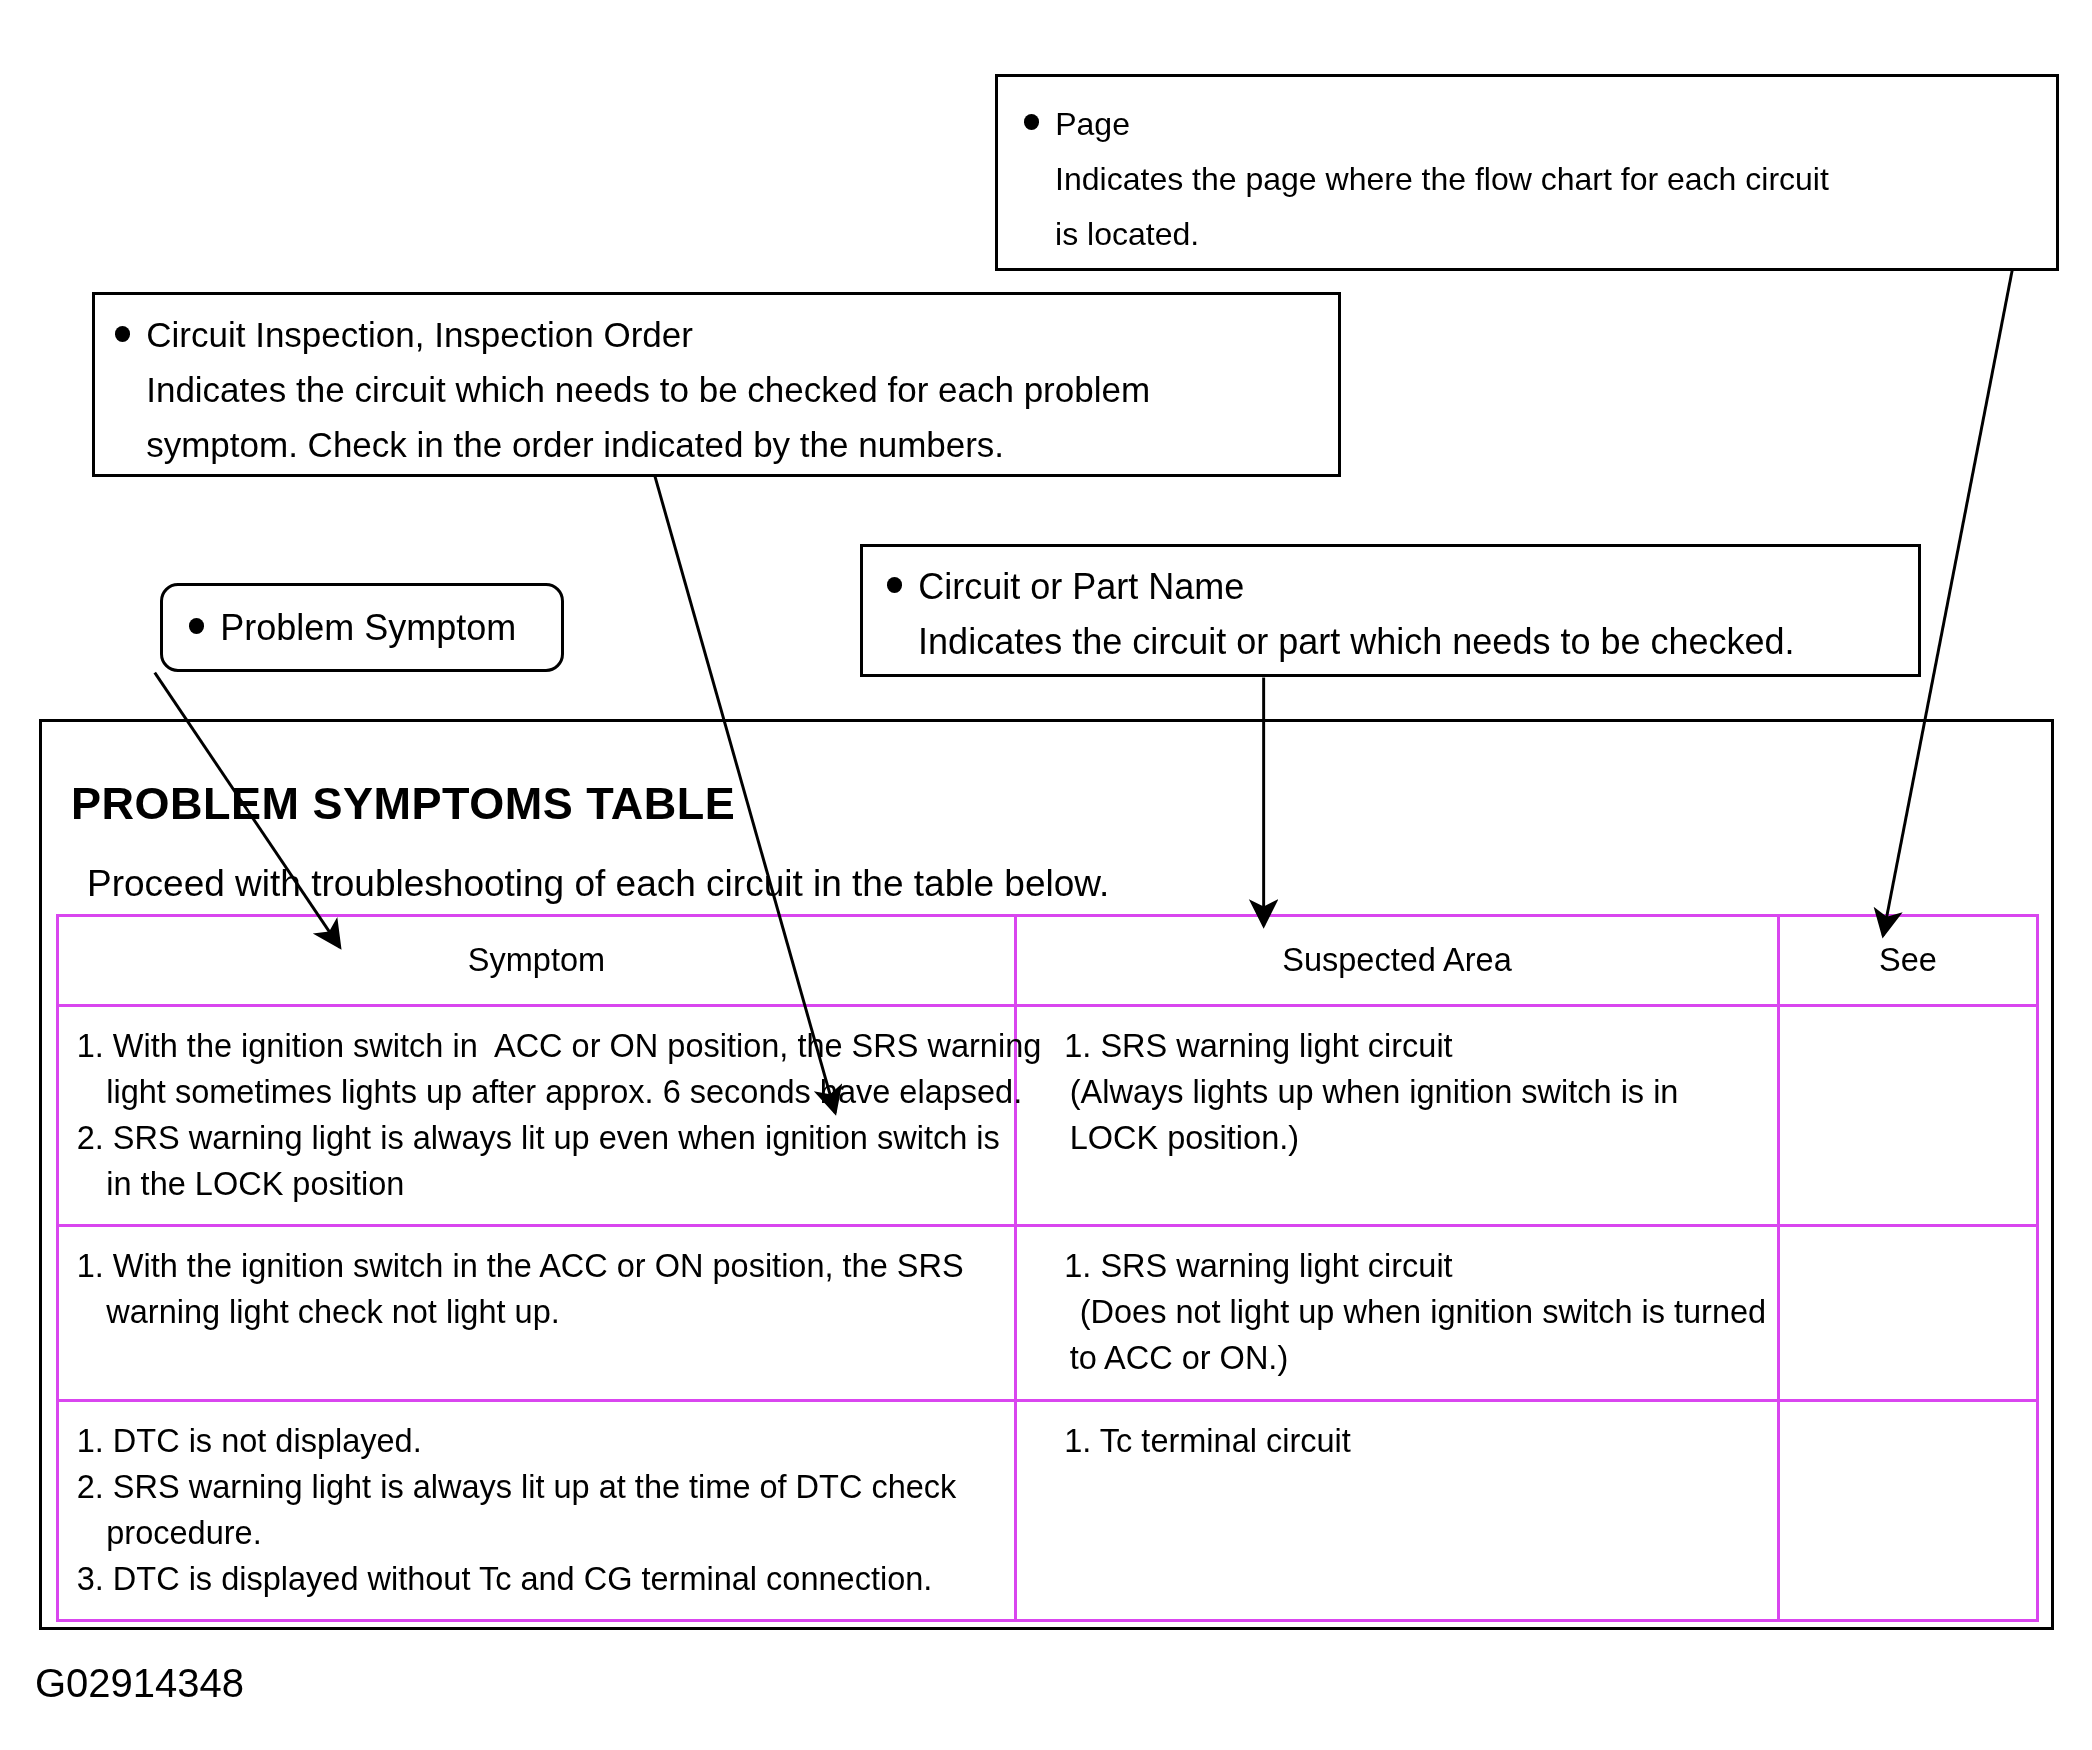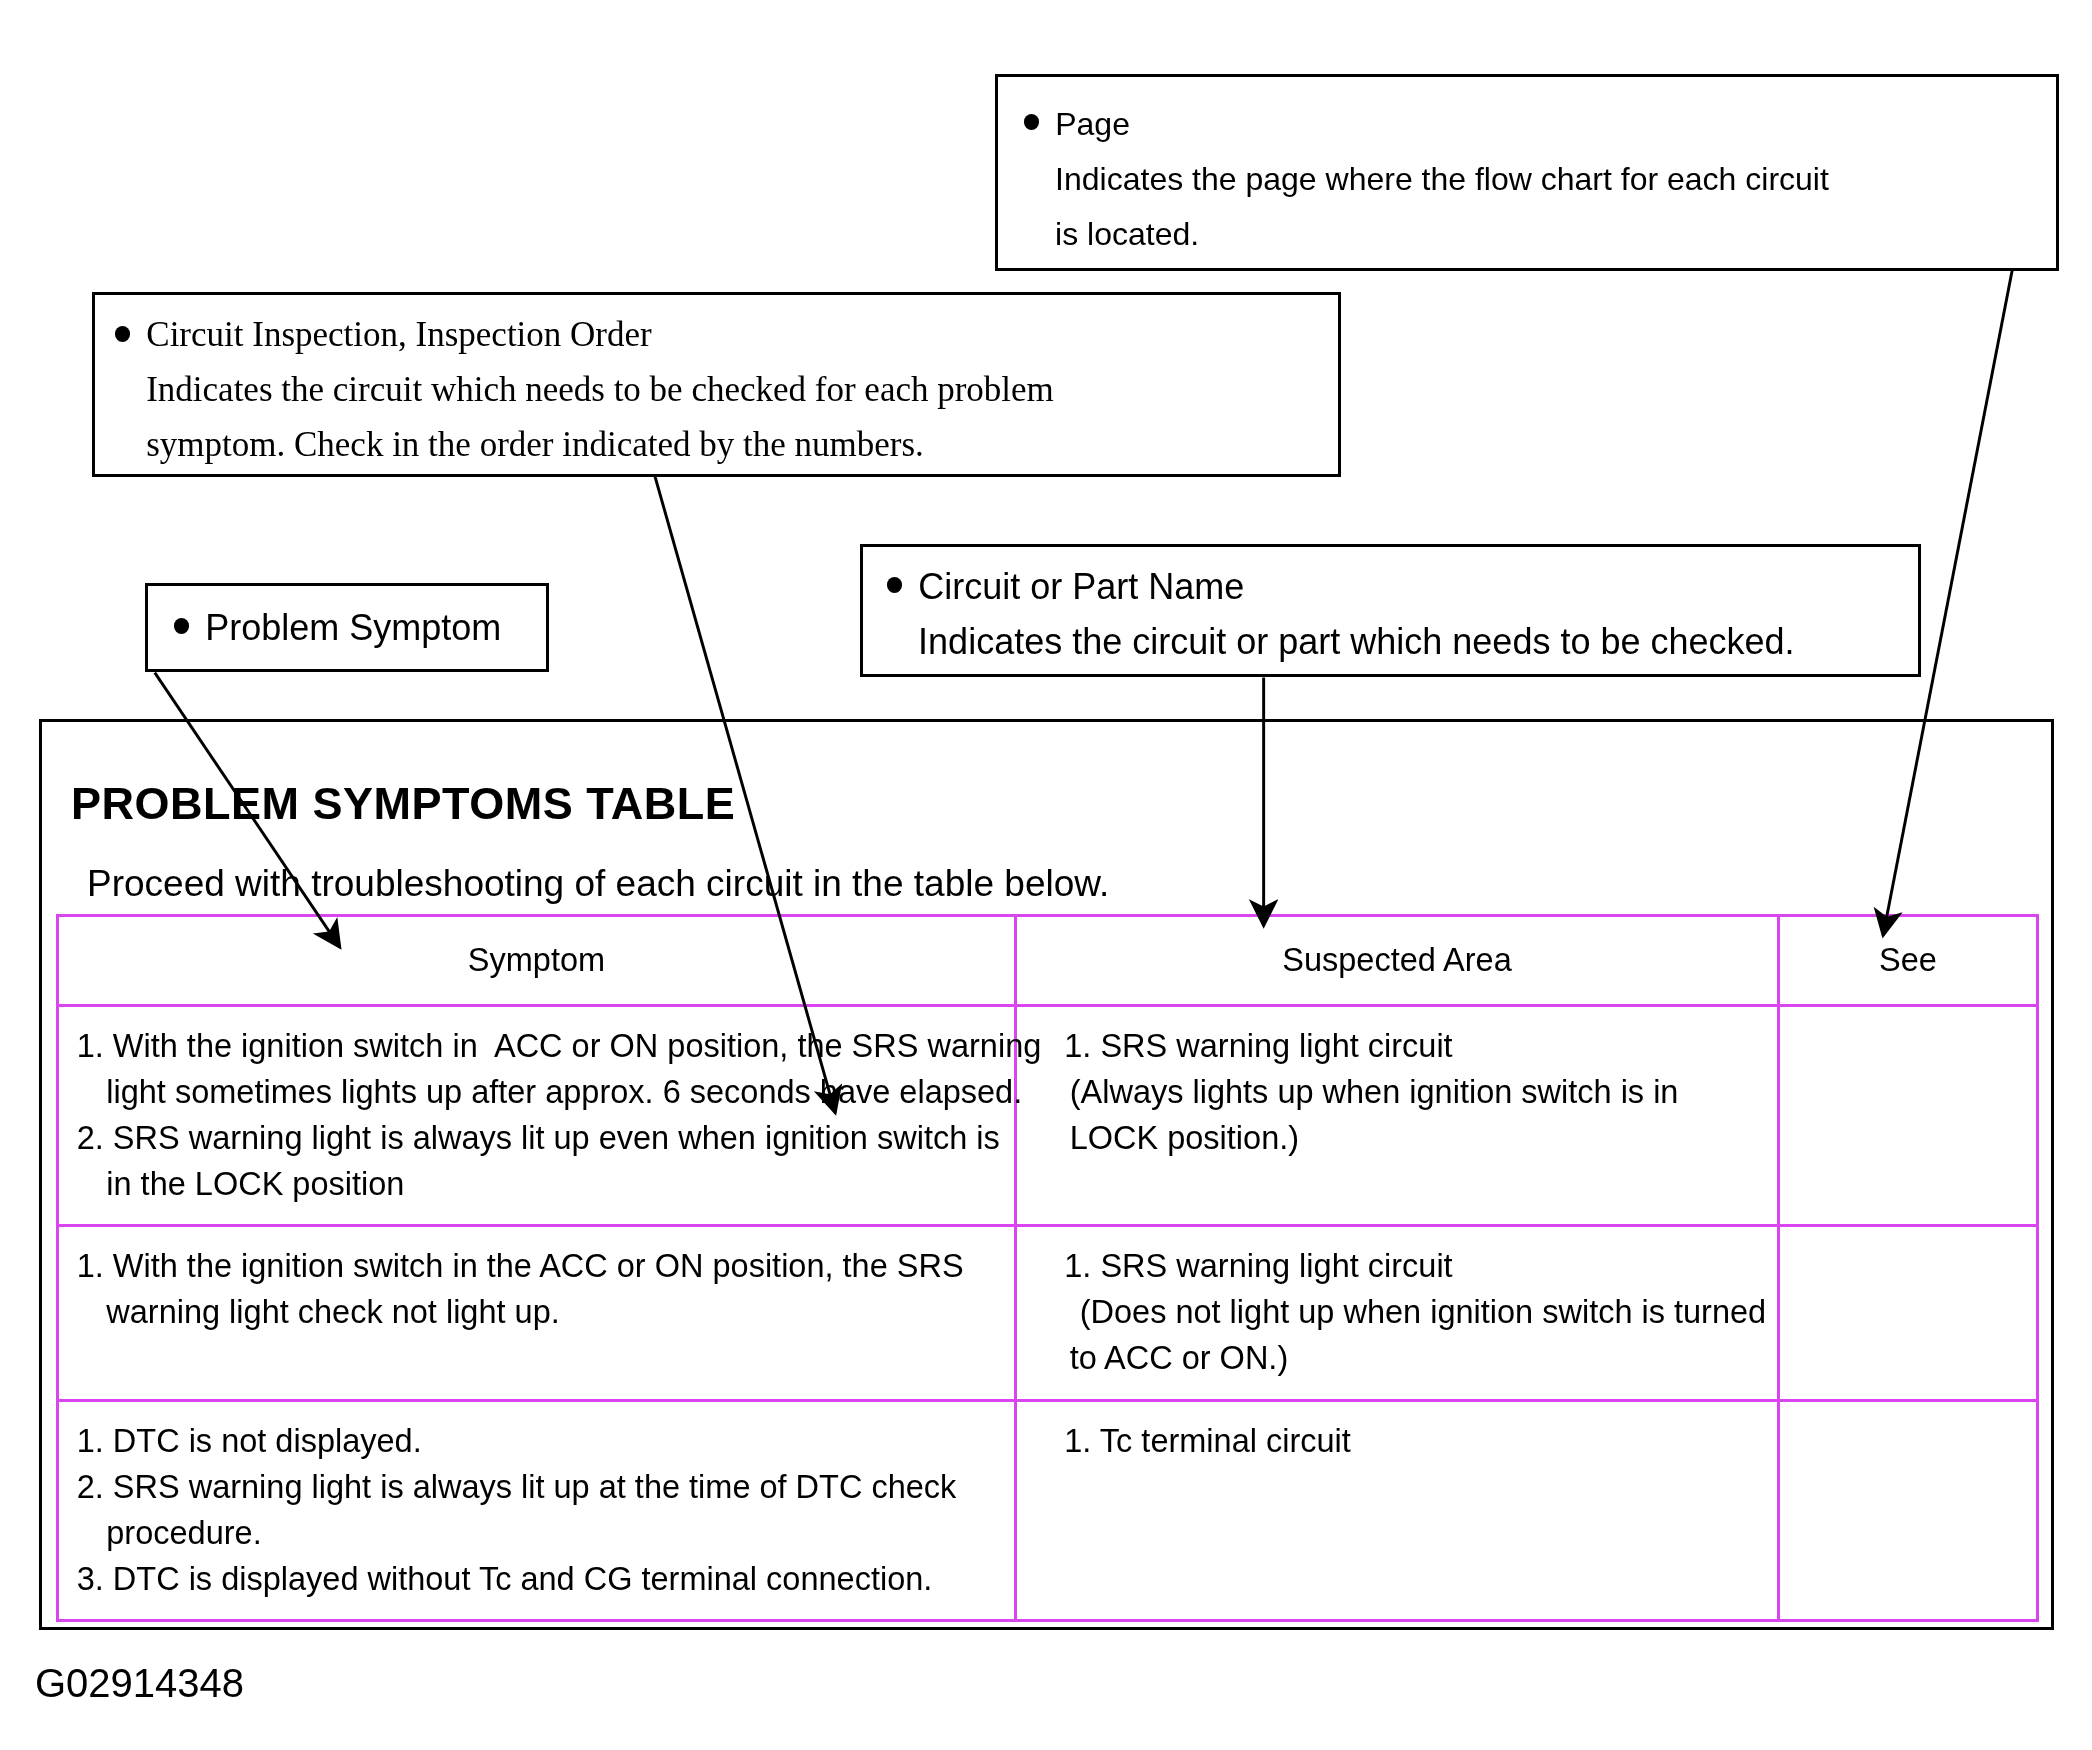--- a/index.html
+++ b/index.html
@@ -43,25 +43,25 @@
     border-radius: 50%;
     background: #000;
     vertical-align: middle;
     position: relative;
     top: -3.9px;
     margin-right: 15.8px;
   }
 
   #callout-page        { left: 995px; top: 74px;  width: 1064px; height: 197px; padding: 19.7px 0 0 25.6px; }
   #callout-inspection  { left: 92px;   top: 292px; width: 1249px; height: 185px; padding: 11.8px 0 0 19.7px; }
-  #callout-symptom     { left: 145px;  top: 583px; width: 404px;  height: 89px;  padding: 13.8px 0 0 25.6px; }
+  #callout-symptom     { left: 160px;  top: 583px; width: 404px;  height: 89px;  padding: 13.8px 0 0 25.6px; border-radius: 18px; }
   #callout-partname    { left: 860px;  top: 544px; width: 1061px; height: 133px; padding: 11.8px 0 0 23.6px; }
 
   #callout-page .cl-line      { font-size: 32px; line-height: 55px; }
-  #callout-inspection .cl-line{ font-size: 35px; line-height: 55px; font-family: Liberation Serif, serif; }
+  #callout-inspection .cl-line{ font-size: 35px; line-height: 55px; }
   #callout-symptom .cl-line   { font-size: 36px; line-height: 55px; }
   #callout-partname .cl-line  { font-size: 36px; line-height: 55px; }
 
   .cl-indent { padding-left: 31.5px; }
 
   
   #main-frame {
     position: absolute;
     left: 39px;
     top: 719px;

